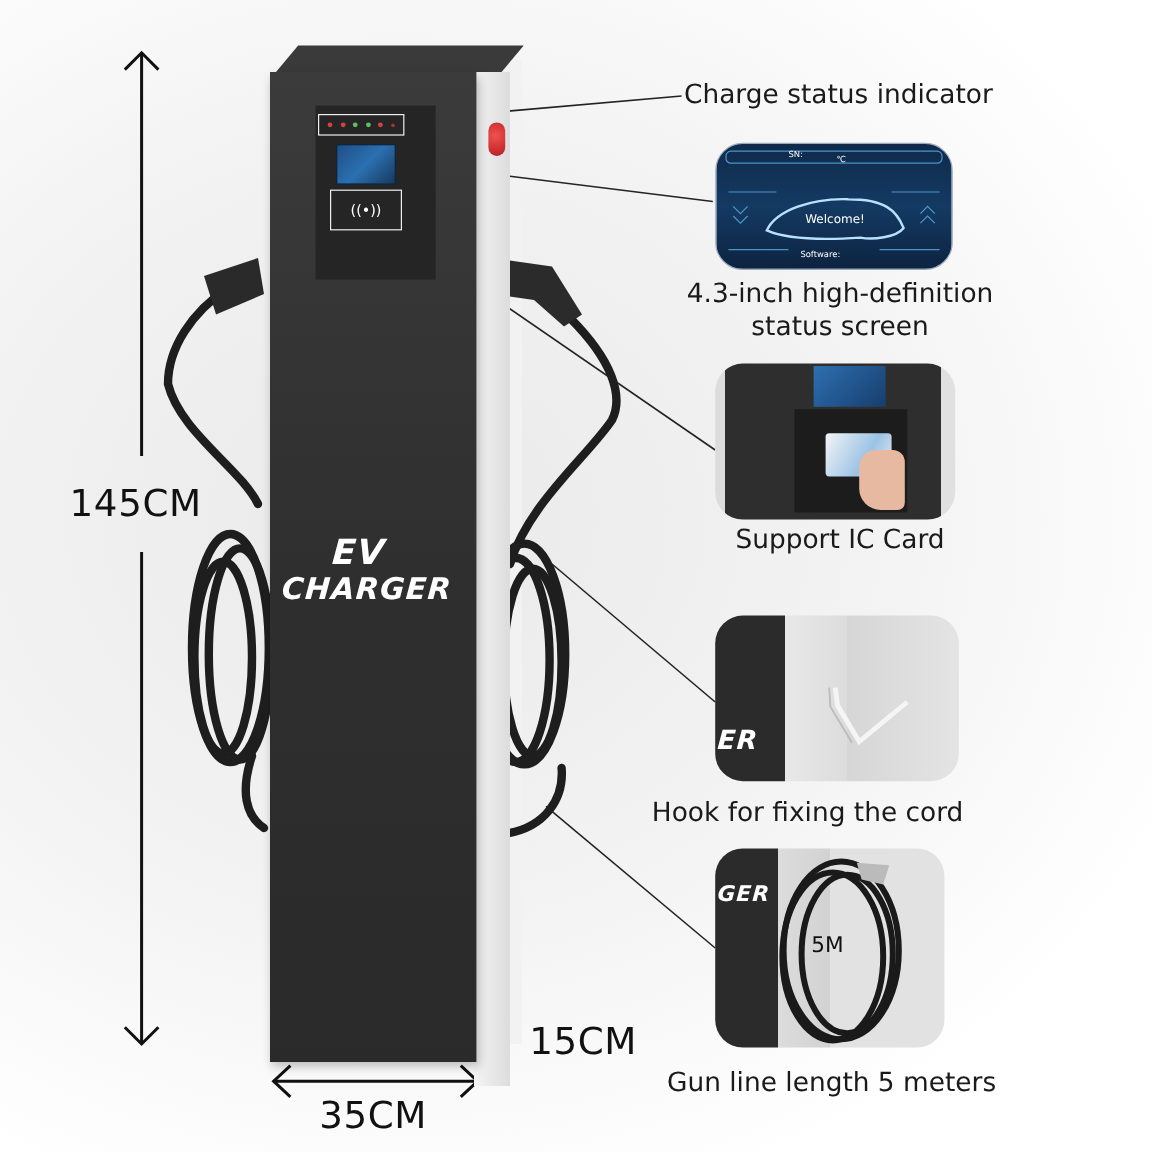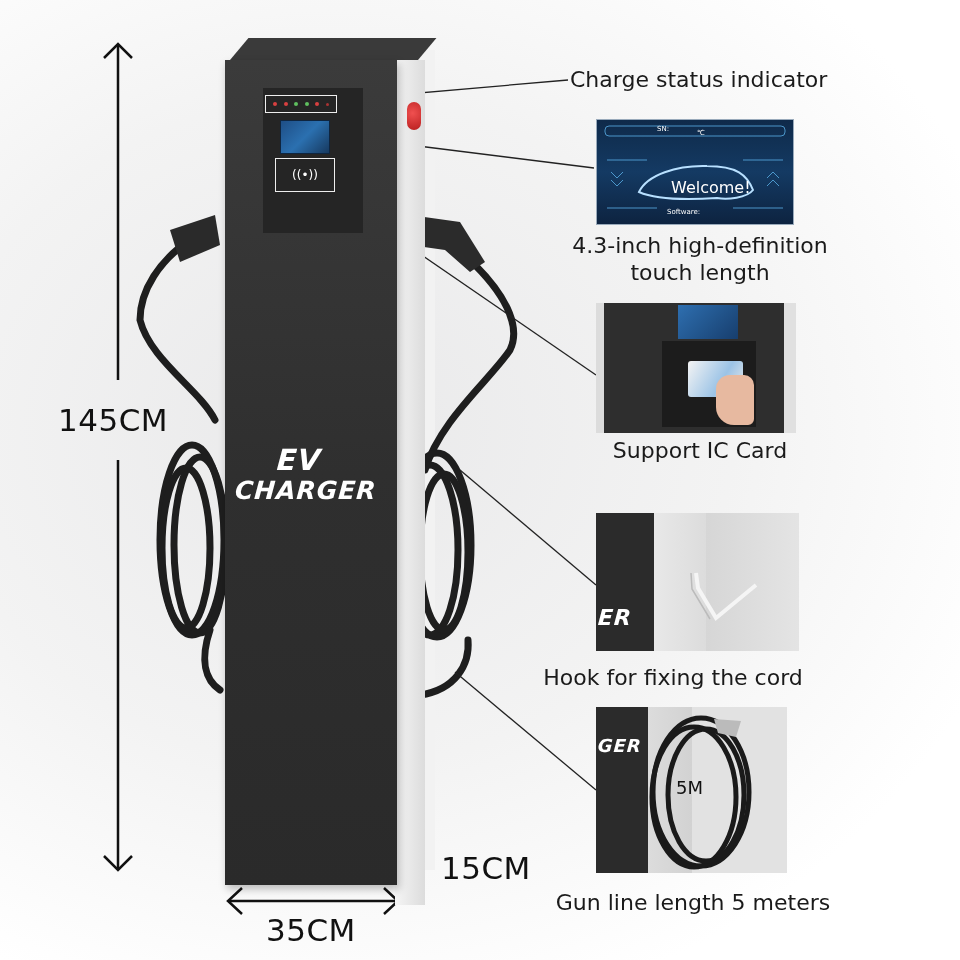--- a/index.html
+++ b/index.html
@@ -3,21 +3,21 @@
 <meta charset="utf-8">
 <style>
   html,body{margin:0;padding:0;}
   body{width:960px;height:960px;position:relative;overflow:hidden;
        background:radial-gradient(ellipse at 35% 45%, #e9e9ea 0%, #f3f3f3 45%, #ffffff 80%);
        font-family:"DejaVu Sans","Liberation Sans",sans-serif;color:#111;}
   .abs{position:absolute;}
   svg.overlay{position:absolute;left:0;top:0;}
   .label{position:absolute;text-align:center;font-size:22px;line-height:27px;color:#1a1a1a;white-space:nowrap;}
   .dim{position:absolute;font-size:31px;color:#111;letter-spacing:0.5px;}
-  .panel{position:absolute;overflow:hidden;}
+  .panel{position:absolute;overflow:hidden;border-radius:23px;}
   .screen-txt{position:absolute;color:#fff;font-family:"DejaVu Sans",sans-serif;}
   .brand{position:absolute;color:#fff;font-weight:bold;font-family:"DejaVu Sans",sans-serif;
          font-style:italic;letter-spacing:1px;transform:skewX(-4deg);}
 </style>
 </head>
 <body>
 
 <svg class="overlay" width="960" height="960">
 
   <g stroke="#111" stroke-width="2.5" fill="none">
@@ -111,26 +111,26 @@
         <polyline points="14,60 20,66 26,60"></polyline>
       <polyline points="170,58 176,52 182,58"></polyline>
         <polyline points="170,66 176,60 182,66"></polyline>
       <line x1="10" y1="88" x2="60" y2="88"></line>
         <line x1="136" y1="88" x2="186" y2="88"></line>
     </g>
     <path d="M42,72 C50,55 80,45 110,46 C140,46 150,55 156,70 C150,78 130,80 120,78 C90,80 60,80 42,72 Z" stroke="#b8e0ff" stroke-width="2" fill="none"></path>
   </svg>
   <span class="screen-txt" style="left:60px;top:5px;font-size:7px;">SN:</span>
   <span class="screen-txt" style="left:100px;top:9px;font-size:7px;">℃</span>
-  <span class="screen-txt" style="left:74px;top:58px;font-size:16px;">Welcome!</span>
+  <span class="screen-txt" style="left:74px;top:58px;font-size:10px;">Welcome!</span>
   <span class="screen-txt" style="left:70px;top:88px;font-size:7px;">Software:</span>
 </div>
 <div class="label" style="left:560px;top:232px;width:280px;">
   <div>4.3-inch high-definition</div>
-  <div>touch length</div>
+  <div>status screen</div>
 </div>
 
 <div class="panel" style="left:596px;top:303px;width:200px;height:130px;background:linear-gradient(90deg,#dcdcdc 0,#dcdcdc 8px,#2e2e2e 8px,#2e2e2e 188px,#e0e0e0 188px);">
   <div class="abs" style="left:82px;top:2px;width:60px;height:34px;background:linear-gradient(135deg,#2e6fb0,#173e6d);"></div>
   <div class="abs" style="left:66px;top:38px;width:94px;height:86px;background:#1c1c1c;"></div>
   <div class="abs" style="left:92px;top:58px;width:55px;height:36px;background:linear-gradient(120deg,#f4f4f4,#9bc3e6 60%,#eaeaea);border-radius:3px;"></div>
   <div class="abs" style="left:120px;top:72px;width:38px;height:50px;background:#e7b9a0;border-radius:14px 10px 6px 18px;"></div>
 </div>
 <div class="label" style="left:560px;top:437px;width:280px;">
   <div>Support IC Card</div>

